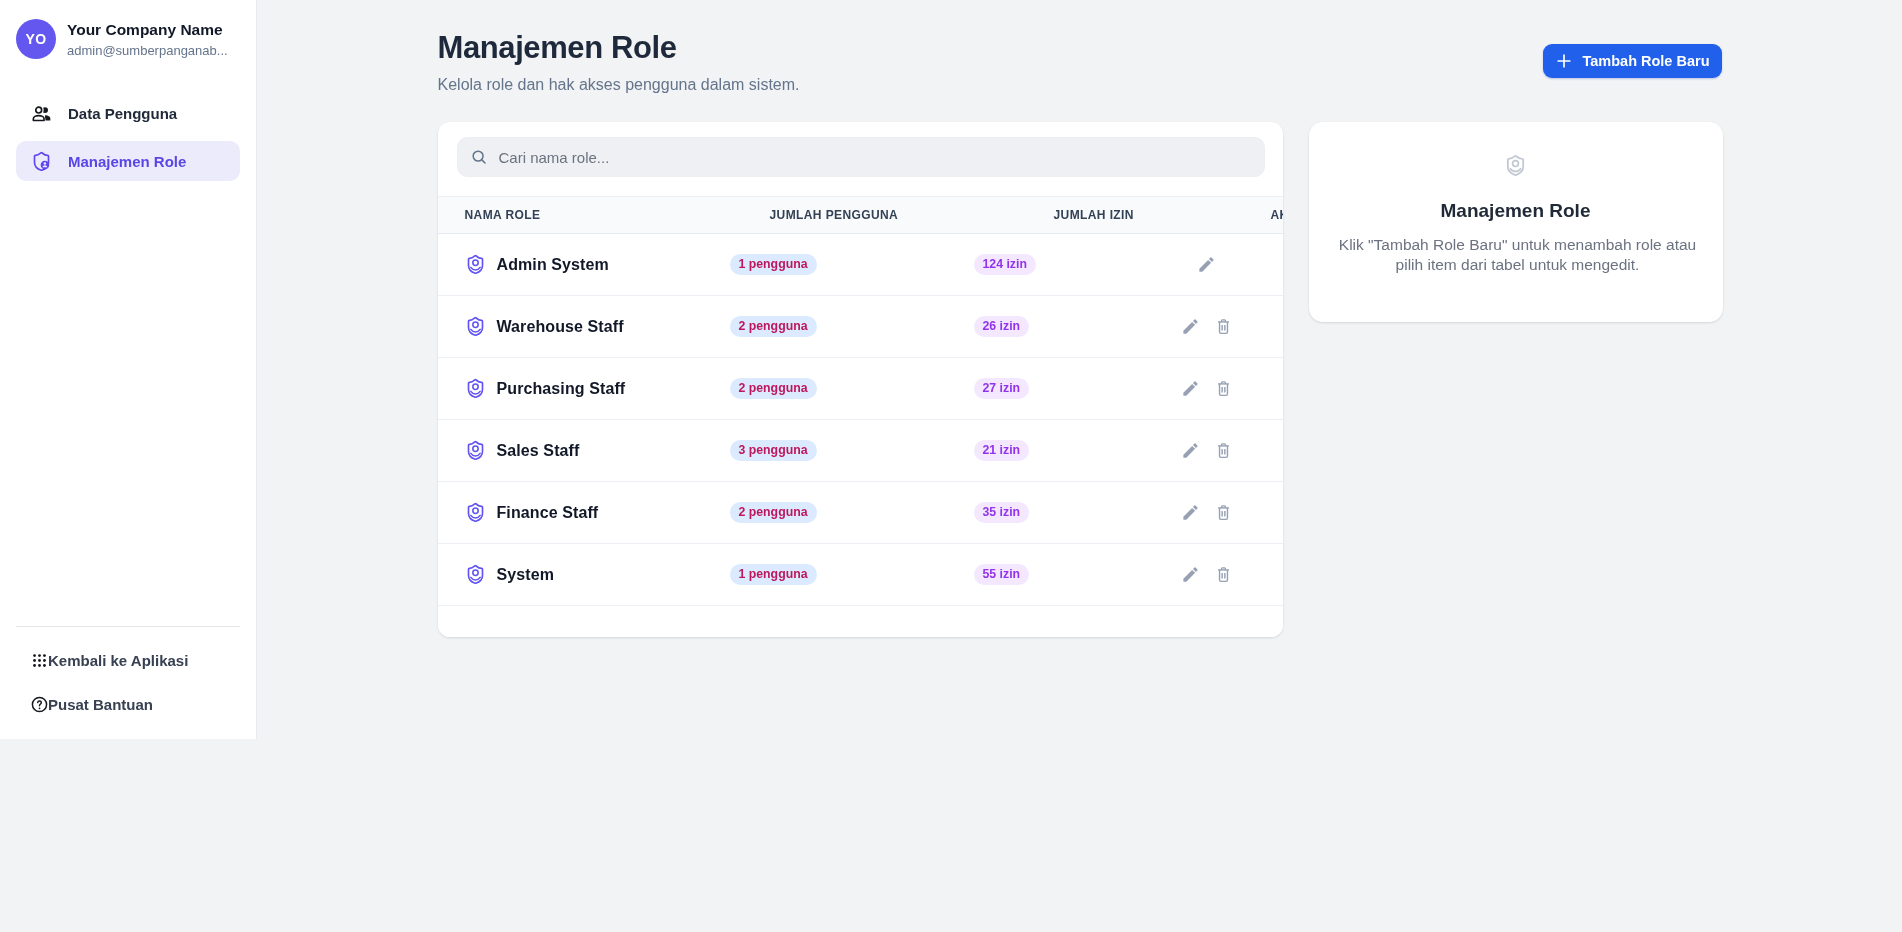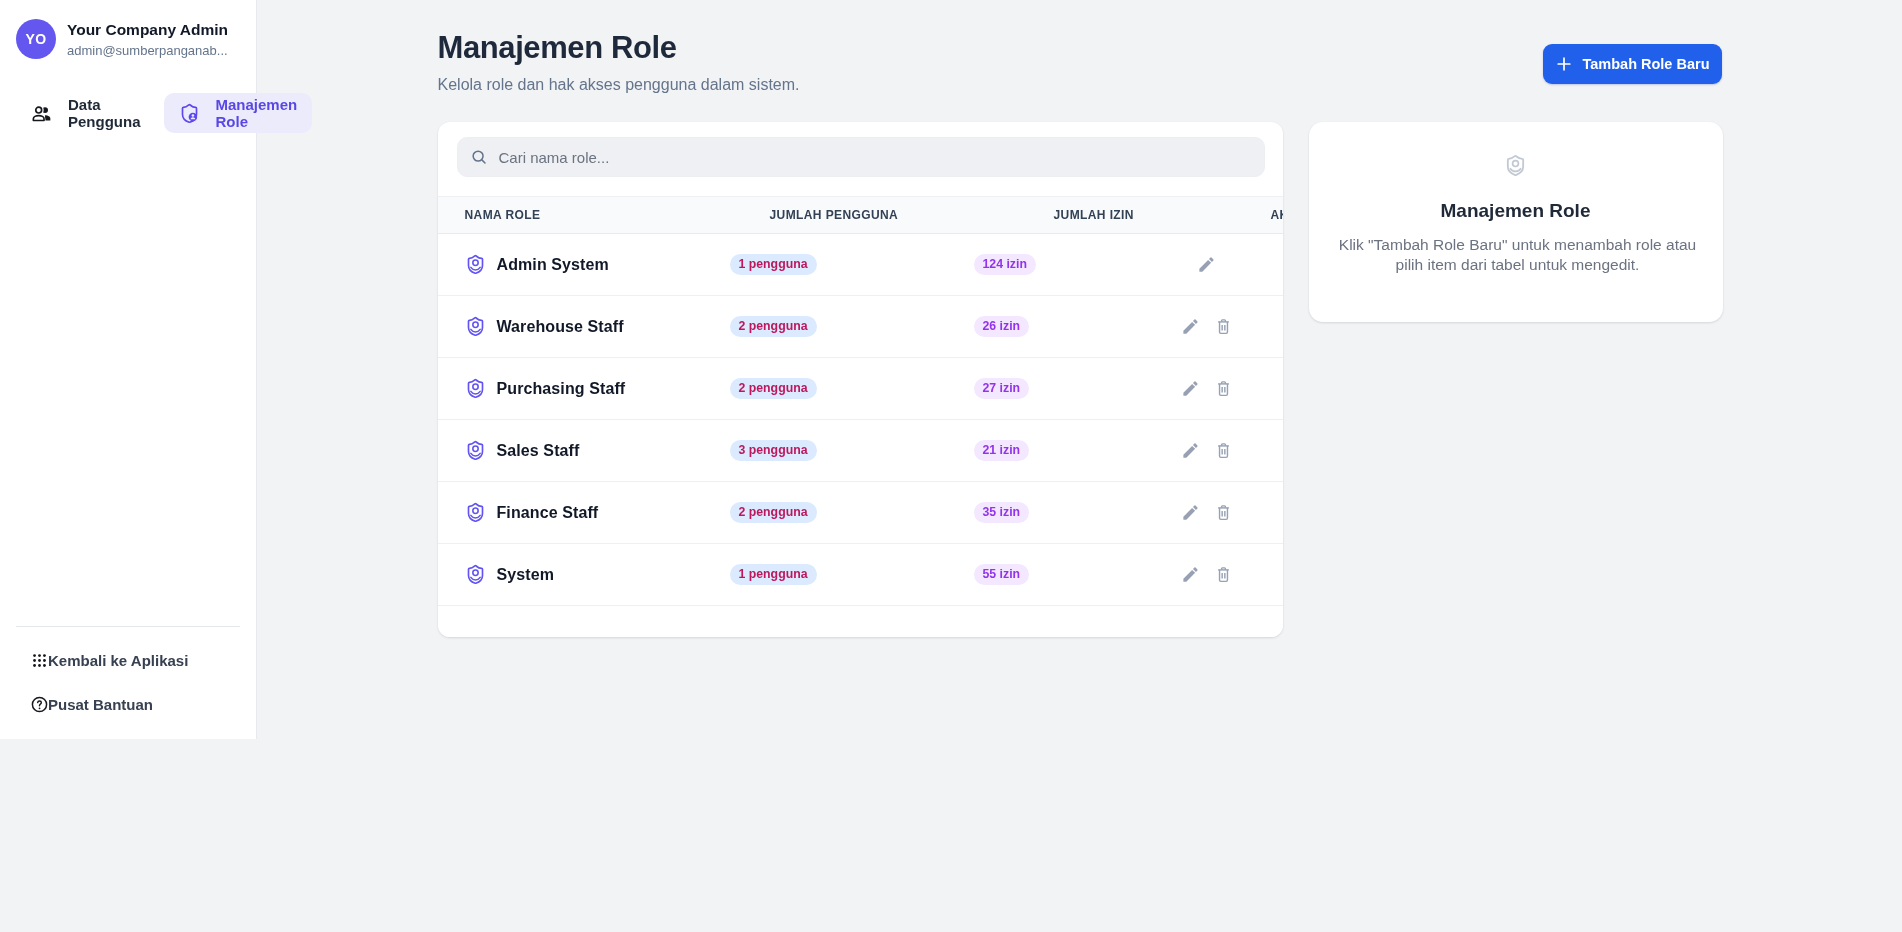--- a/index.html
+++ b/index.html
@@ -23,21 +23,21 @@
   .avatar {
     width: 40px; height: 40px; border-radius: 50%;
     background: #6357f0; color: #fff;
     font-size: 14px; font-weight: 700; letter-spacing: .3px;
     display: flex; align-items: center; justify-content: center;
     flex: none;
   }
   .profile-text { min-width: 0; }
   .company-name { font-size: 15.5px; font-weight: 700; color: #111827; white-space: nowrap; }
   .company-email { font-size: 13px; color: #64748b; margin-top: 4px; white-space: nowrap; overflow: hidden; max-width: 168px; }
-  .nav { margin-top: 34px; display: flex; flex-direction: row; gap: 8px; }
+  .nav { margin-top: 34px; display: flex; flex-direction: column; gap: 8px; }
   .nav-item {
     height: 40px; border-radius: 10px;
     display: flex; align-items: center; gap: 16px;
     padding: 0 15px;
     font-size: 15px; font-weight: 600; color: #1f2937;
     cursor: pointer;
   }
   .nav-item .nav-ic { width: 21px; height: 21px; display: flex; flex: none; color: #16181d; }
   .nav-item.active { background: #ecebfc; color: #5847e5; }
   .nav-item.active .nav-ic { color: #5d48ef; }
@@ -58,21 +58,21 @@
   
   .main { flex: 1; padding-top: 30px; }
   .container { width: 1284px; margin: 0 auto; }
   .page-head { display: flex; justify-content: space-between; align-items: flex-start; }
   .page-title {
     margin: 0; font-size: 31px; font-weight: 800; color: #1e293b;
     letter-spacing: -.4px; line-height: 36px;
   }
   .page-sub { margin: 10px 0 0 0; font-size: 16px; color: #64748b; line-height: 18px; }
   .add-btn {
-    margin-top: 14px; height: 40px;
+    margin-top: 14px; height: 34px;
     display: flex; align-items: center; gap: 9px;
     padding: 0 12px;
     background: #2160eb; color: #fff;
     border: none; border-radius: 9px;
     font-family: inherit; font-size: 14.5px; font-weight: 600;
     cursor: pointer;
     box-shadow: 0 1px 2px rgba(30, 64, 175, .25);
   }
   .plus-ic { width: 18px; height: 18px; display: flex; }
   .plus-ic svg { width: 100%; height: 100%; }
@@ -148,21 +148,21 @@
     font-size: 15.5px; color: #6b7280; line-height: 20px;
   }
 </style>
 </head>
 <body>
 
 <aside class="sidebar">
   <div class="profile">
     <div class="avatar">YO</div>
     <div class="profile-text">
-      <div class="company-name">Your Company Admin</div>
+      <div class="company-name">Your Company Name</div>
       <div class="company-email">admin@sumberpanganab...</div>
     </div>
   </div>
   <nav class="nav">
     <div class="nav-item">
       <span class="nav-ic">
         <svg viewBox="0 0 24 24" fill="none">
           <defs>
             <mask id="usermask">
               <rect x="0" y="0" width="24" height="24" fill="#fff"></rect>

